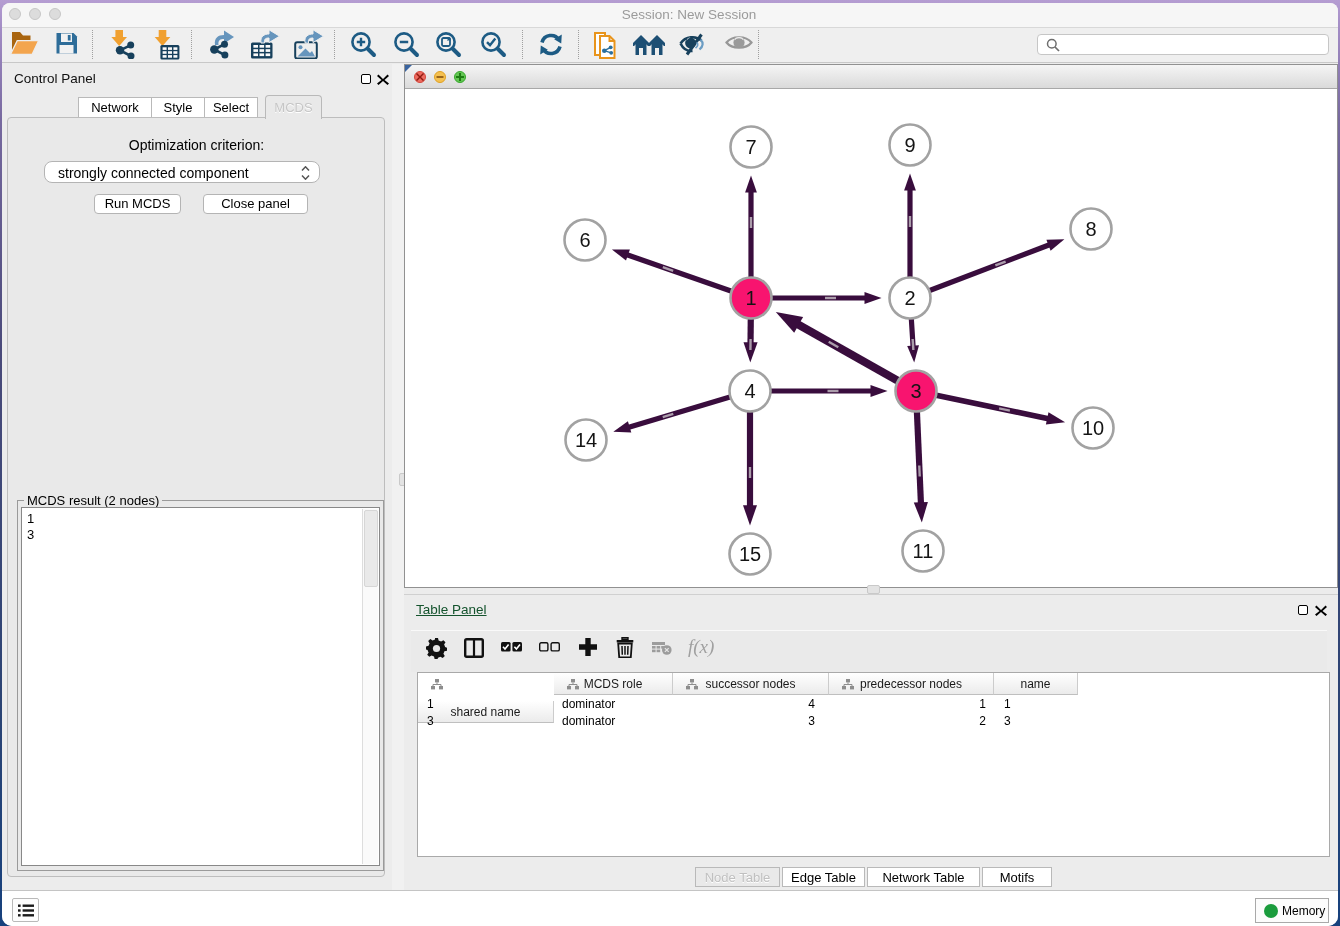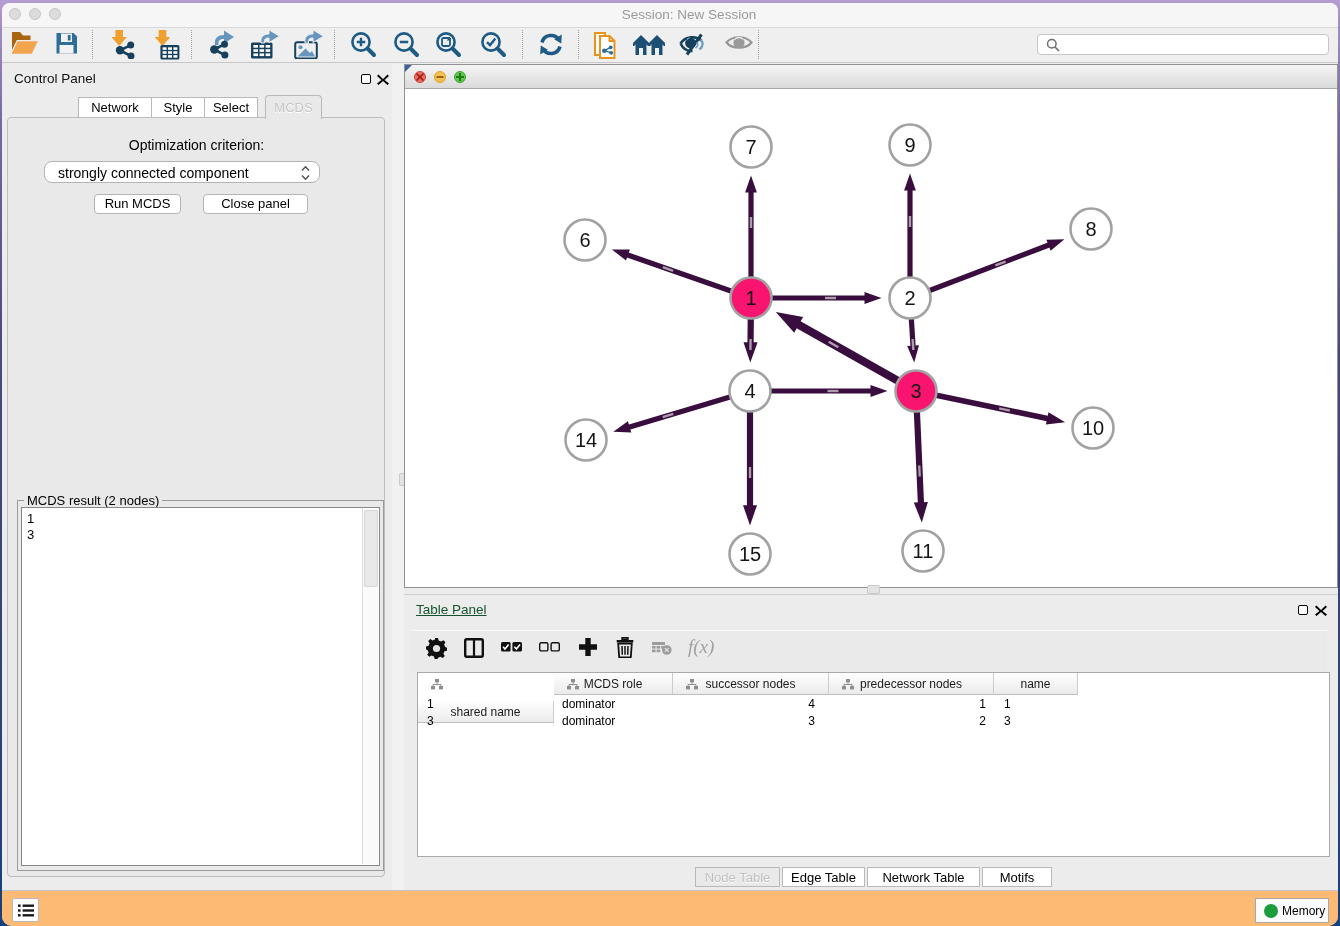--- a/index.html
+++ b/index.html
@@ -72,21 +72,21 @@
     border-top:1px solid #f9f9f9;}
   #ttable{position:absolute;left:13px;top:77px;width:913px;height:185px;background:#fff;
     border:1px solid #a9a9a9;box-sizing:border-box;}
   .thead{position:absolute;top:0;height:22px;background:linear-gradient(180deg,#ffffff,#ebebeb);
     border-right:1px solid #cccccc;border-bottom:1px solid #bfbfbf;box-sizing:border-box;
     font-size:12px;color:#1a1a1a;text-align:center;line-height:22px;}
   .trow{position:absolute;height:17px;font-size:12px;color:#000;line-height:17px;}
   .ttab{position:absolute;top:272px;height:20px;background:#fff;border:1px solid #b9b9b9;
     box-sizing:border-box;font-size:13px;color:#000;text-align:center;line-height:19px;}
   
-  #statusbar{position:absolute;left:0;top:887px;width:100%;height:36px;background:#fdba74;
+  #statusbar{position:absolute;left:0;top:887px;width:100%;height:36px;background:#ffffff;
     border-top:1px solid #c4c4c4;box-sizing:border-box;}
   #listbtn{position:absolute;left:10px;top:7px;width:27px;height:24px;background:#fdfdfd;
     border:1px solid #b9b9b9;border-radius:2px;box-sizing:border-box;}
   #membtn{position:absolute;left:1253px;top:7px;width:74px;height:25px;background:#fcfcfc;
     border:1px solid #a9a9a9;box-sizing:border-box;}
   #membtn span{position:absolute;left:26px;top:5px;font-size:12px;color:#000;}
   #memdot{position:absolute;left:8px;top:5px;width:14px;height:14px;border-radius:50%;background:#1b9c3d;}
   .floatico{position:absolute;width:10px;height:10px;border:1.5px solid #000;
     border-radius:2px;background:#fff;box-sizing:border-box;}
 </style>

